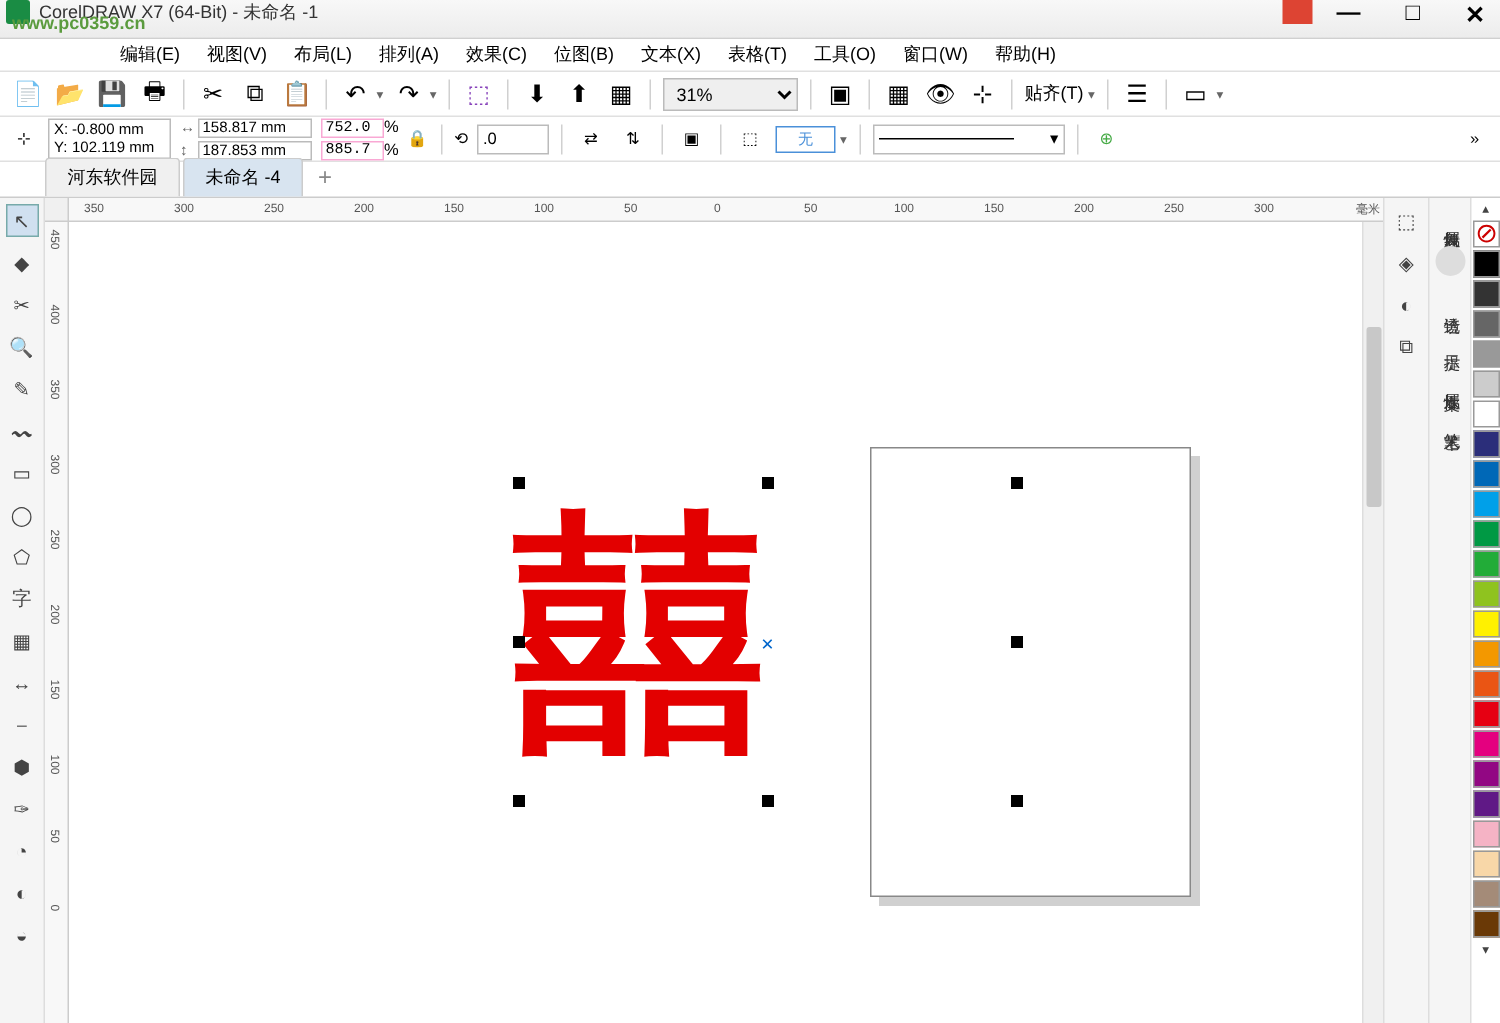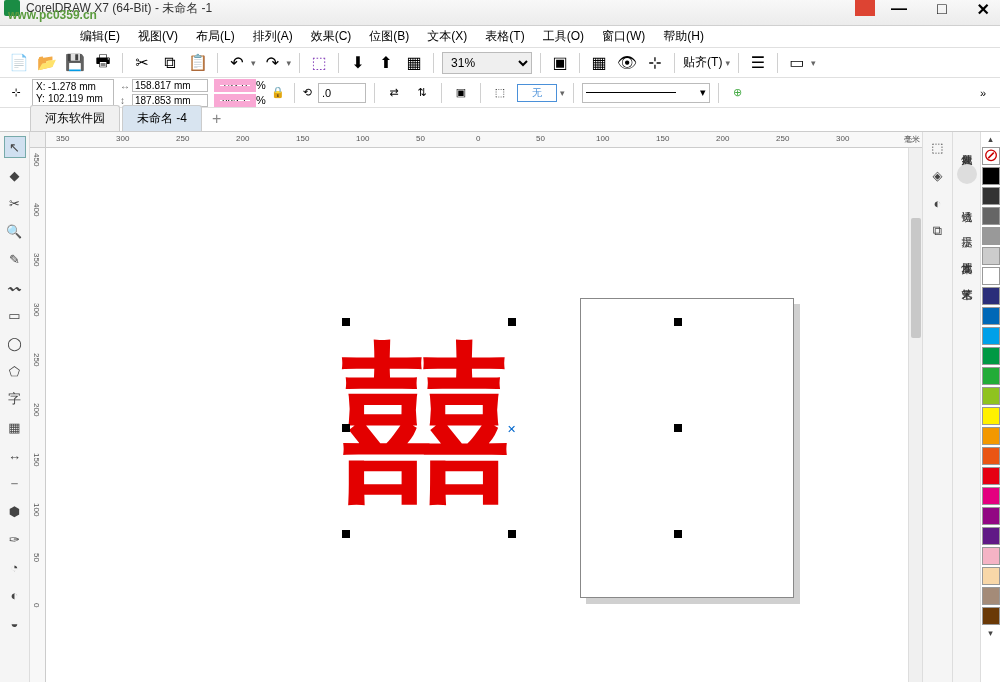--- a/index.html
+++ b/index.html
@@ -29,21 +29,21 @@
     .xy-ico { width: 20px; height: 20px; display: flex; align-items: center; justify-content: center; }
     .coord-box { display: flex; flex-direction: column; gap: 1px; border: 1px solid #bbb; padding: 1px 3px; }
     .coord-row { display: flex; align-items: center; font-size: 10px; }
     .coord-lbl { width: 12px; }
     .coord-val { width: 62px; }
     .dim-box { display: flex; flex-direction: column; gap: 2px; }
     .dim-row { display: flex; align-items: center; }
     .dim-ico { width: 12px; font-size: 10px; color: #666; }
     .dim-input { width: 76px; height: 13px; border: 1px solid #bbb; font-size: 10px; padding: 0 2px; }
     .pct-box { display: flex; flex-direction: column; gap: 2px; }
-    .pct-input { width: 42px; height: 13px; border: 6px solid #f9a8d4; font-size: 10px; padding: 0 2px; }
+    .pct-input { width: 42px; height: 13px; border: 1px solid #f9a8d4; font-size: 10px; padding: 0 2px; font-family: Liberation Mono, monospace; }
     .lock-ico { width: 14px; font-size: 11px; }
     .rot-input { width: 48px; height: 20px; border: 1px solid #bbb; font-size: 11px; padding: 0 3px; }
     .fill-swatch { width: 40px; height: 18px; border: 1px solid #4a90d9; background: #fff; display: flex; align-items: center; justify-content: center; font-size: 10px; color: #4a90d9; }
     .stroke-box { display: flex; align-items: center; border: 1px solid #bbb; height: 20px; width: 128px; padding: 0 3px; font-size: 11px; }
     .stroke-line { width: 90px; height: 1px; background: #000; }
     
     .doc-tabs { height: 24px; display: flex; align-items: flex-end; padding-left: 30px; border-bottom: 1px solid #ccc; gap: 2px; }
     .doc-tab { padding: 4px 14px; font-size: 12px; border: 1px solid #ccc; border-bottom: none; background: #f0f0f0; border-radius: 3px 3px 0 0; cursor: pointer; }
     .doc-tab.active { background: #d8e4f0; }
     .dtab-add { padding: 3px 8px; cursor: pointer; color: #888; }
@@ -155,21 +155,21 @@
   <div class="tb-sep"></div>
   <div class="tb-ico">▭</div>
     <span class="tb-drop">▾</span>
 </div>
 
 <div class="propbar">
   <div class="xy-ico">⊹</div>
   <div class="coord-box">
     <div class="coord-row">
         <span class="coord-lbl">X:</span>
-        <span class="coord-val">-1.278 mm</span>
+        <span class="coord-val">-0.800 mm</span>
       </div>
     <div class="coord-row">
         <span class="coord-lbl">Y:</span>
         <span class="coord-val">102.119 mm</span>
       </div>
   </div>
   <div class="dim-box">
     <div class="dim-row">
         <span class="dim-ico">↔</span>
         <input class="dim-input" value="158.817 mm" style="">

